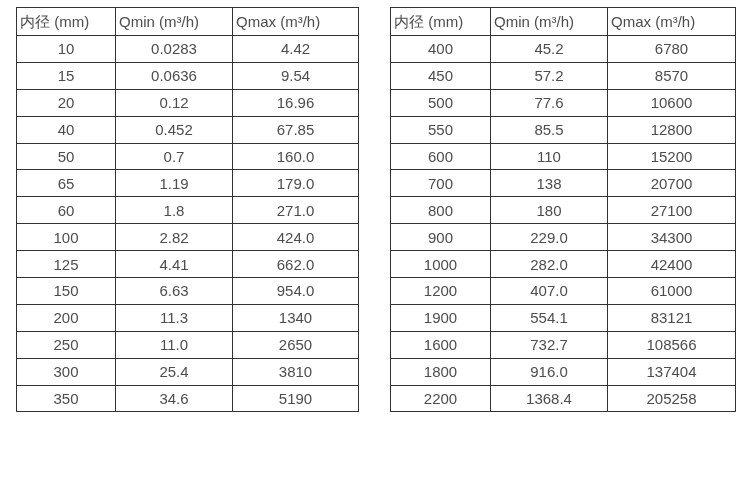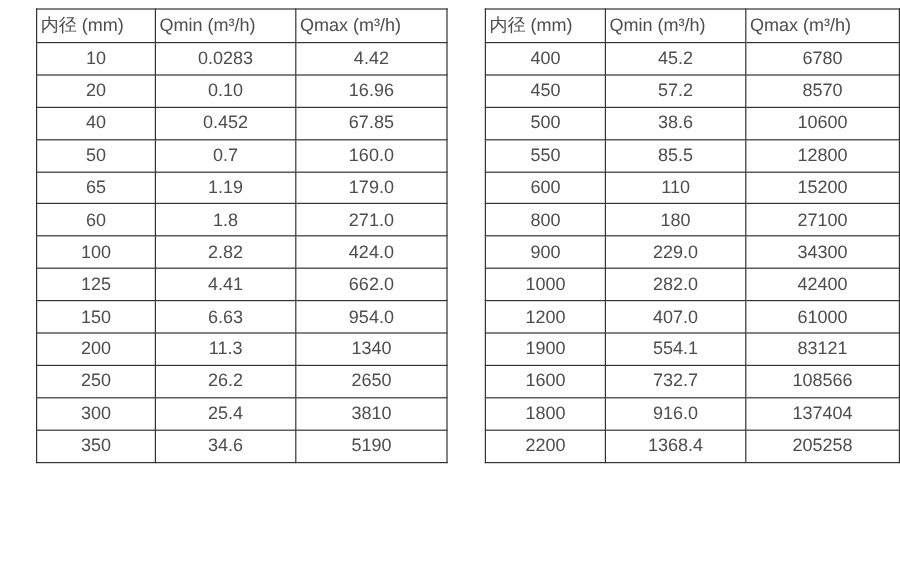--- a/index.html
+++ b/index.html
@@ -16,21 +16,20 @@
     width: 750px;
     height: 483px;
     background: #ffffff;
   }
   table.flow-table {
     position: absolute;
     top: 7px;
     border-collapse: collapse;
     table-layout: fixed;
     background: #ffffff;
-    margin-left: 14px;
   }
   table.flow-table.left  { left: 16px;  }
   table.flow-table.right { left: 390px; }
   table.flow-table th,
   table.flow-table td {
     border: 1px solid #333333;
     box-sizing: border-box;
     color: #4d4d4d;
     font-size: 15px;
     line-height: 1;
@@ -67,22 +66,27 @@
           <th>Qmax (m³/h)</th>
         </tr>
       </thead>
     <tbody>
         <tr>
           <td>10</td>
           <td>0.0283</td>
           <td>4.42</td>
         </tr>
         <tr>
+          <td>15</td>
+          <td>0.0636</td>
+          <td>9.54</td>
+        </tr>
+        <tr>
           <td>20</td>
-          <td>0.10</td>
+          <td>0.12</td>
           <td>16.96</td>
         </tr>
         <tr>
           <td>40</td>
           <td>0.452</td>
           <td>67.85</td>
         </tr>
         <tr>
           <td>50</td>
           <td>0.7</td>
@@ -113,21 +117,21 @@
           <td>6.63</td>
           <td>954.0</td>
         </tr>
         <tr>
           <td>200</td>
           <td>11.3</td>
           <td>1340</td>
         </tr>
         <tr>
           <td>250</td>
-          <td>26.2</td>
+          <td>11.0</td>
           <td>2650</td>
         </tr>
         <tr>
           <td>300</td>
           <td>25.4</td>
           <td>3810</td>
         </tr>
         <tr>
           <td>350</td>
           <td>34.6</td>
@@ -155,34 +159,39 @@
           <td>45.2</td>
           <td>6780</td>
         </tr>
         <tr>
           <td>450</td>
           <td>57.2</td>
           <td>8570</td>
         </tr>
         <tr>
           <td>500</td>
-          <td>38.6</td>
+          <td>77.6</td>
           <td>10600</td>
         </tr>
         <tr>
           <td>550</td>
           <td>85.5</td>
           <td>12800</td>
         </tr>
         <tr>
           <td>600</td>
           <td>110</td>
           <td>15200</td>
         </tr>
         <tr>
+          <td>700</td>
+          <td>138</td>
+          <td>20700</td>
+        </tr>
+        <tr>
           <td>800</td>
           <td>180</td>
           <td>27100</td>
         </tr>
         <tr>
           <td>900</td>
           <td>229.0</td>
           <td>34300</td>
         </tr>
         <tr>

